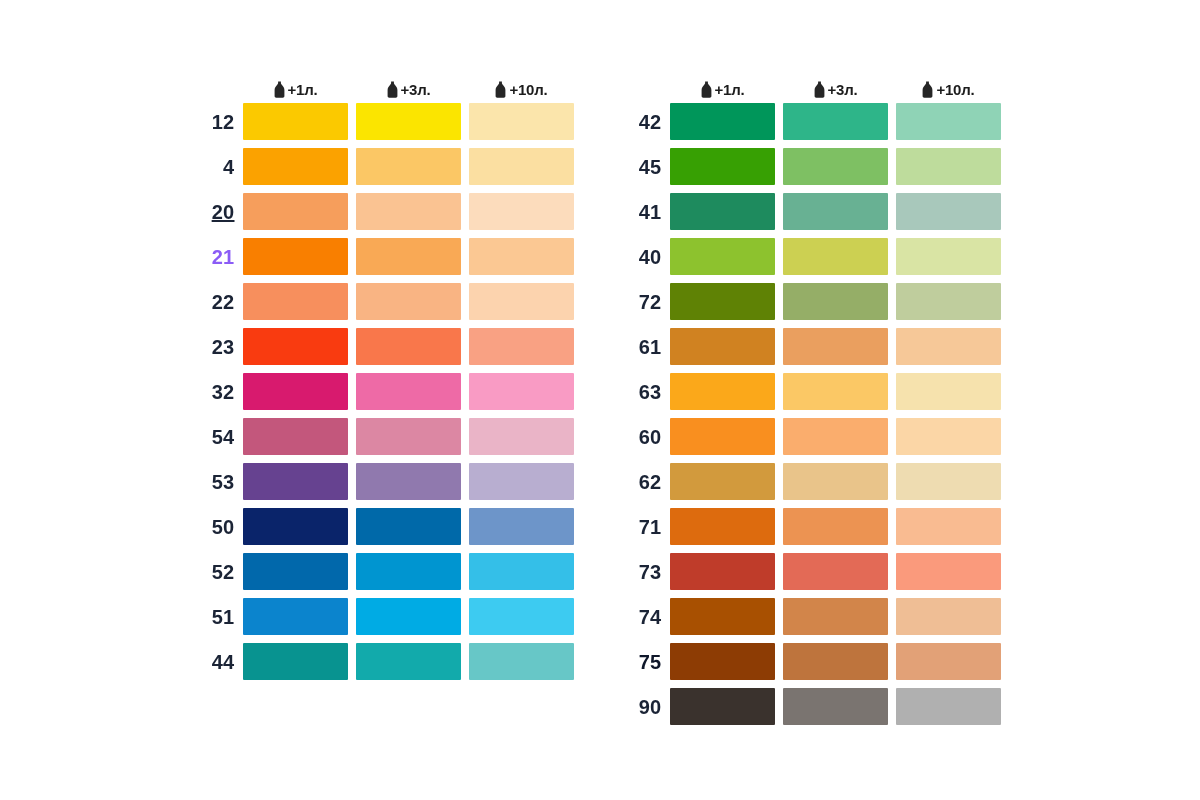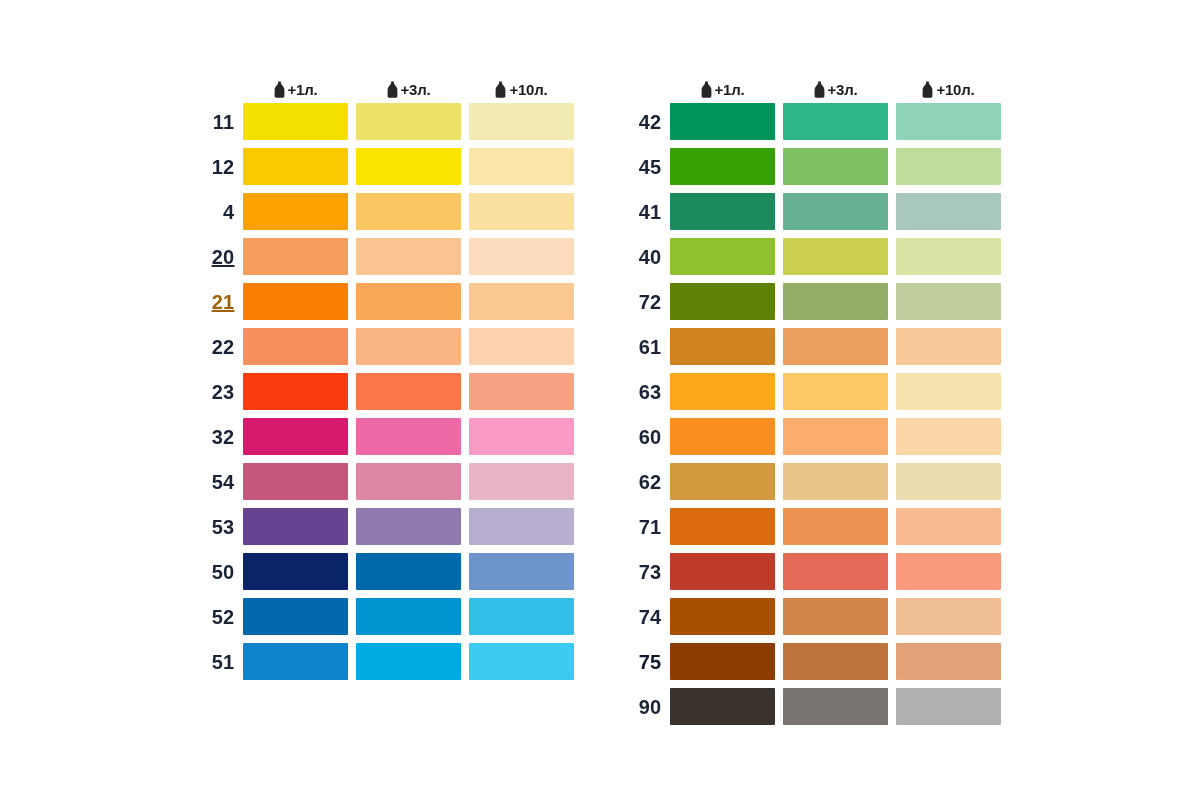--- a/index.html
+++ b/index.html
@@ -141,45 +141,39 @@
           <div class="header-cell">
             <span class="bottle-icon">
               <svg width="13" height="17" viewBox="0 0 13 17">
                 <path d="M5.1 0.6 h2.8 v1.5 c0 0.9 0.5 1.3 1.1 2.0 c1.3 1.5 2.4 3.0 2.4 5.0 v6.0 c0 1.0 -0.6 1.6 -1.7 1.6 h-6.4 c-1.1 0 -1.7 -0.6 -1.7 -1.6 v-6.0 c0 -2.0 1.1 -3.5 2.4 -5.0 c0.6 -0.7 1.1 -1.1 1.1 -2.0 z" fill="#262626"></path>
               </svg>
             </span>
             <span class="header-label">+10л.</span>
           </div>
         </div>
         <div class="swatch-row">
-          <div class="row-label" style="color: rgb(27, 36, 54);">11</div>
-          <div class="swatch" style="background: rgb(243, 223, 0);"></div>
-          <div class="swatch" style="background: rgb(239, 226, 106);"></div>
-          <div class="swatch" style="background: rgb(242, 235, 180);"></div>
-        </div>
-        <div class="swatch-row">
           <div class="row-label" style="color: rgb(27, 36, 54);">12</div>
           <div class="swatch" style="background: rgb(251, 201, 0);"></div>
           <div class="swatch" style="background: rgb(251, 229, 0);"></div>
           <div class="swatch" style="background: rgb(251, 229, 171);"></div>
         </div>
         <div class="swatch-row">
           <div class="row-label" style="color: rgb(27, 36, 54);">4</div>
           <div class="swatch" style="background: rgb(251, 162, 0);"></div>
           <div class="swatch" style="background: rgb(251, 199, 101);"></div>
           <div class="swatch" style="background: rgb(251, 223, 161);"></div>
         </div>
         <div class="swatch-row">
           <div class="row-label" style="color: rgb(27, 36, 54); text-decoration: underline;">20</div>
           <div class="swatch" style="background: rgb(246, 158, 92);"></div>
           <div class="swatch" style="background: rgb(250, 195, 146);"></div>
           <div class="swatch" style="background: rgb(252, 220, 188);"></div>
         </div>
         <div class="swatch-row">
-          <div class="row-label" style="color: #a16207; text-decoration: underline;">21</div>
+          <div class="row-label" style="color: #8b5cf6;">21</div>
           <div class="swatch" style="background: rgb(249, 127, 0);"></div>
           <div class="swatch" style="background: rgb(249, 169, 85);"></div>
           <div class="swatch" style="background: rgb(251, 200, 147);"></div>
         </div>
         <div class="swatch-row">
           <div class="row-label" style="color: rgb(27, 36, 54);">22</div>
           <div class="swatch" style="background: rgb(247, 143, 93);"></div>
           <div class="swatch" style="background: rgb(249, 180, 131);"></div>
           <div class="swatch" style="background: rgb(252, 211, 174);"></div>
         </div>
@@ -218,20 +212,26 @@
           <div class="swatch" style="background: rgb(1, 104, 171);"></div>
           <div class="swatch" style="background: rgb(0, 149, 208);"></div>
           <div class="swatch" style="background: rgb(52, 191, 232);"></div>
         </div>
         <div class="swatch-row">
           <div class="row-label" style="color: rgb(27, 36, 54);">51</div>
           <div class="swatch" style="background: rgb(11, 132, 205);"></div>
           <div class="swatch" style="background: rgb(0, 171, 228);"></div>
           <div class="swatch" style="background: rgb(61, 203, 241);"></div>
         </div>
+        <div class="swatch-row">
+          <div class="row-label" style="color: rgb(27, 36, 54);">44</div>
+          <div class="swatch" style="background: rgb(8, 147, 144);"></div>
+          <div class="swatch" style="background: rgb(18, 170, 171);"></div>
+          <div class="swatch" style="background: rgb(103, 199, 199);"></div>
+        </div>
       </div>
       <div class="swatch-table">
         <div class="header-row">
           <div class="header-spacer"></div>
           <div class="header-cell">
             <span class="bottle-icon">
               <svg width="13" height="17" viewBox="0 0 13 17">
                 <path d="M5.1 0.6 h2.8 v1.5 c0 0.9 0.5 1.3 1.1 2.0 c1.3 1.5 2.4 3.0 2.4 5.0 v6.0 c0 1.0 -0.6 1.6 -1.7 1.6 h-6.4 c-1.1 0 -1.7 -0.6 -1.7 -1.6 v-6.0 c0 -2.0 1.1 -3.5 2.4 -5.0 c0.6 -0.7 1.1 -1.1 1.1 -2.0 z" fill="#262626"></path>
               </svg>
             </span>

